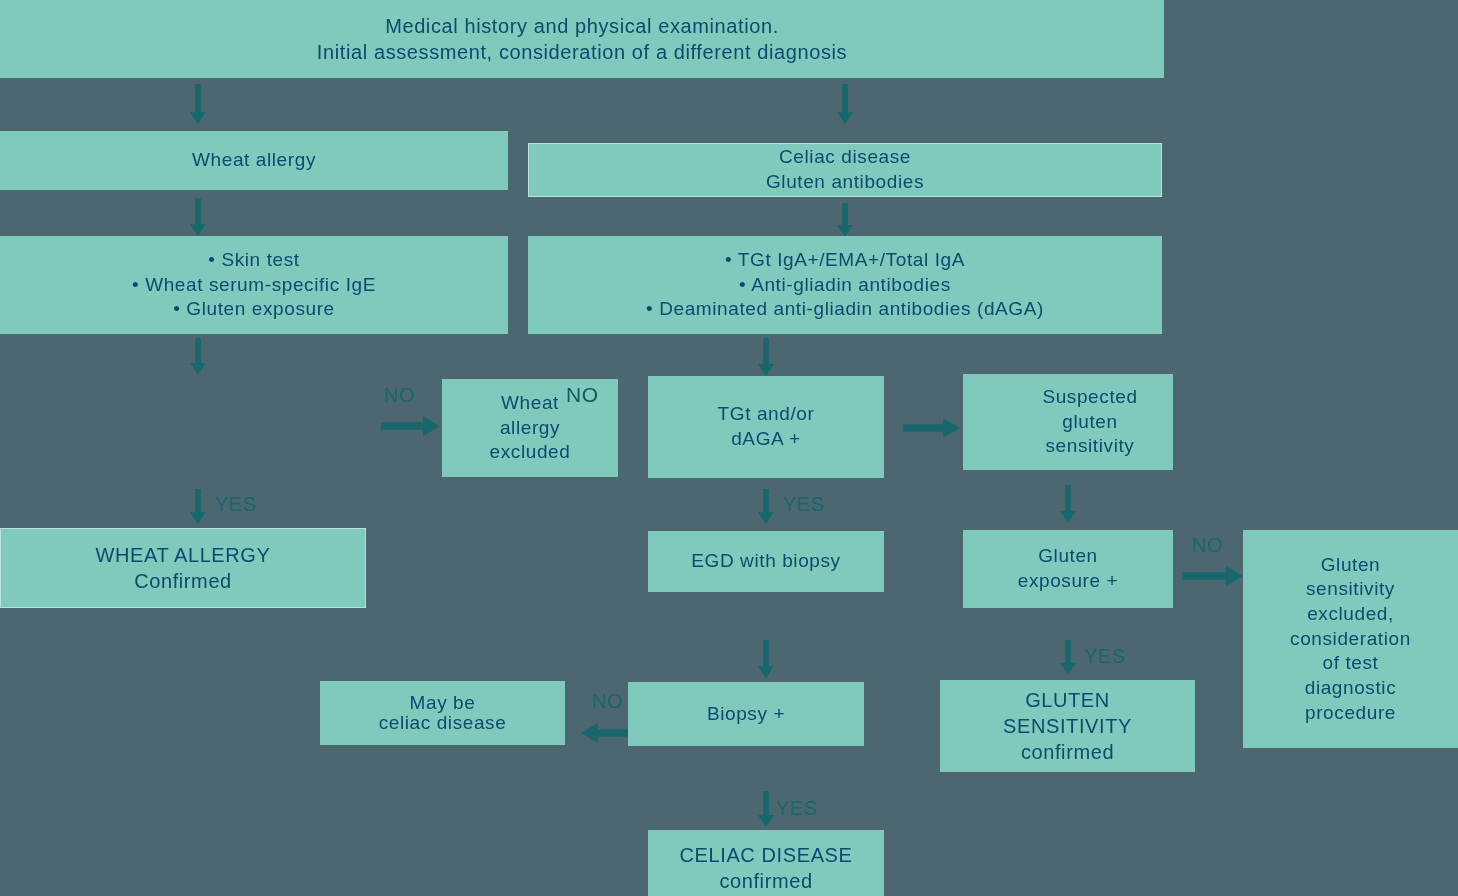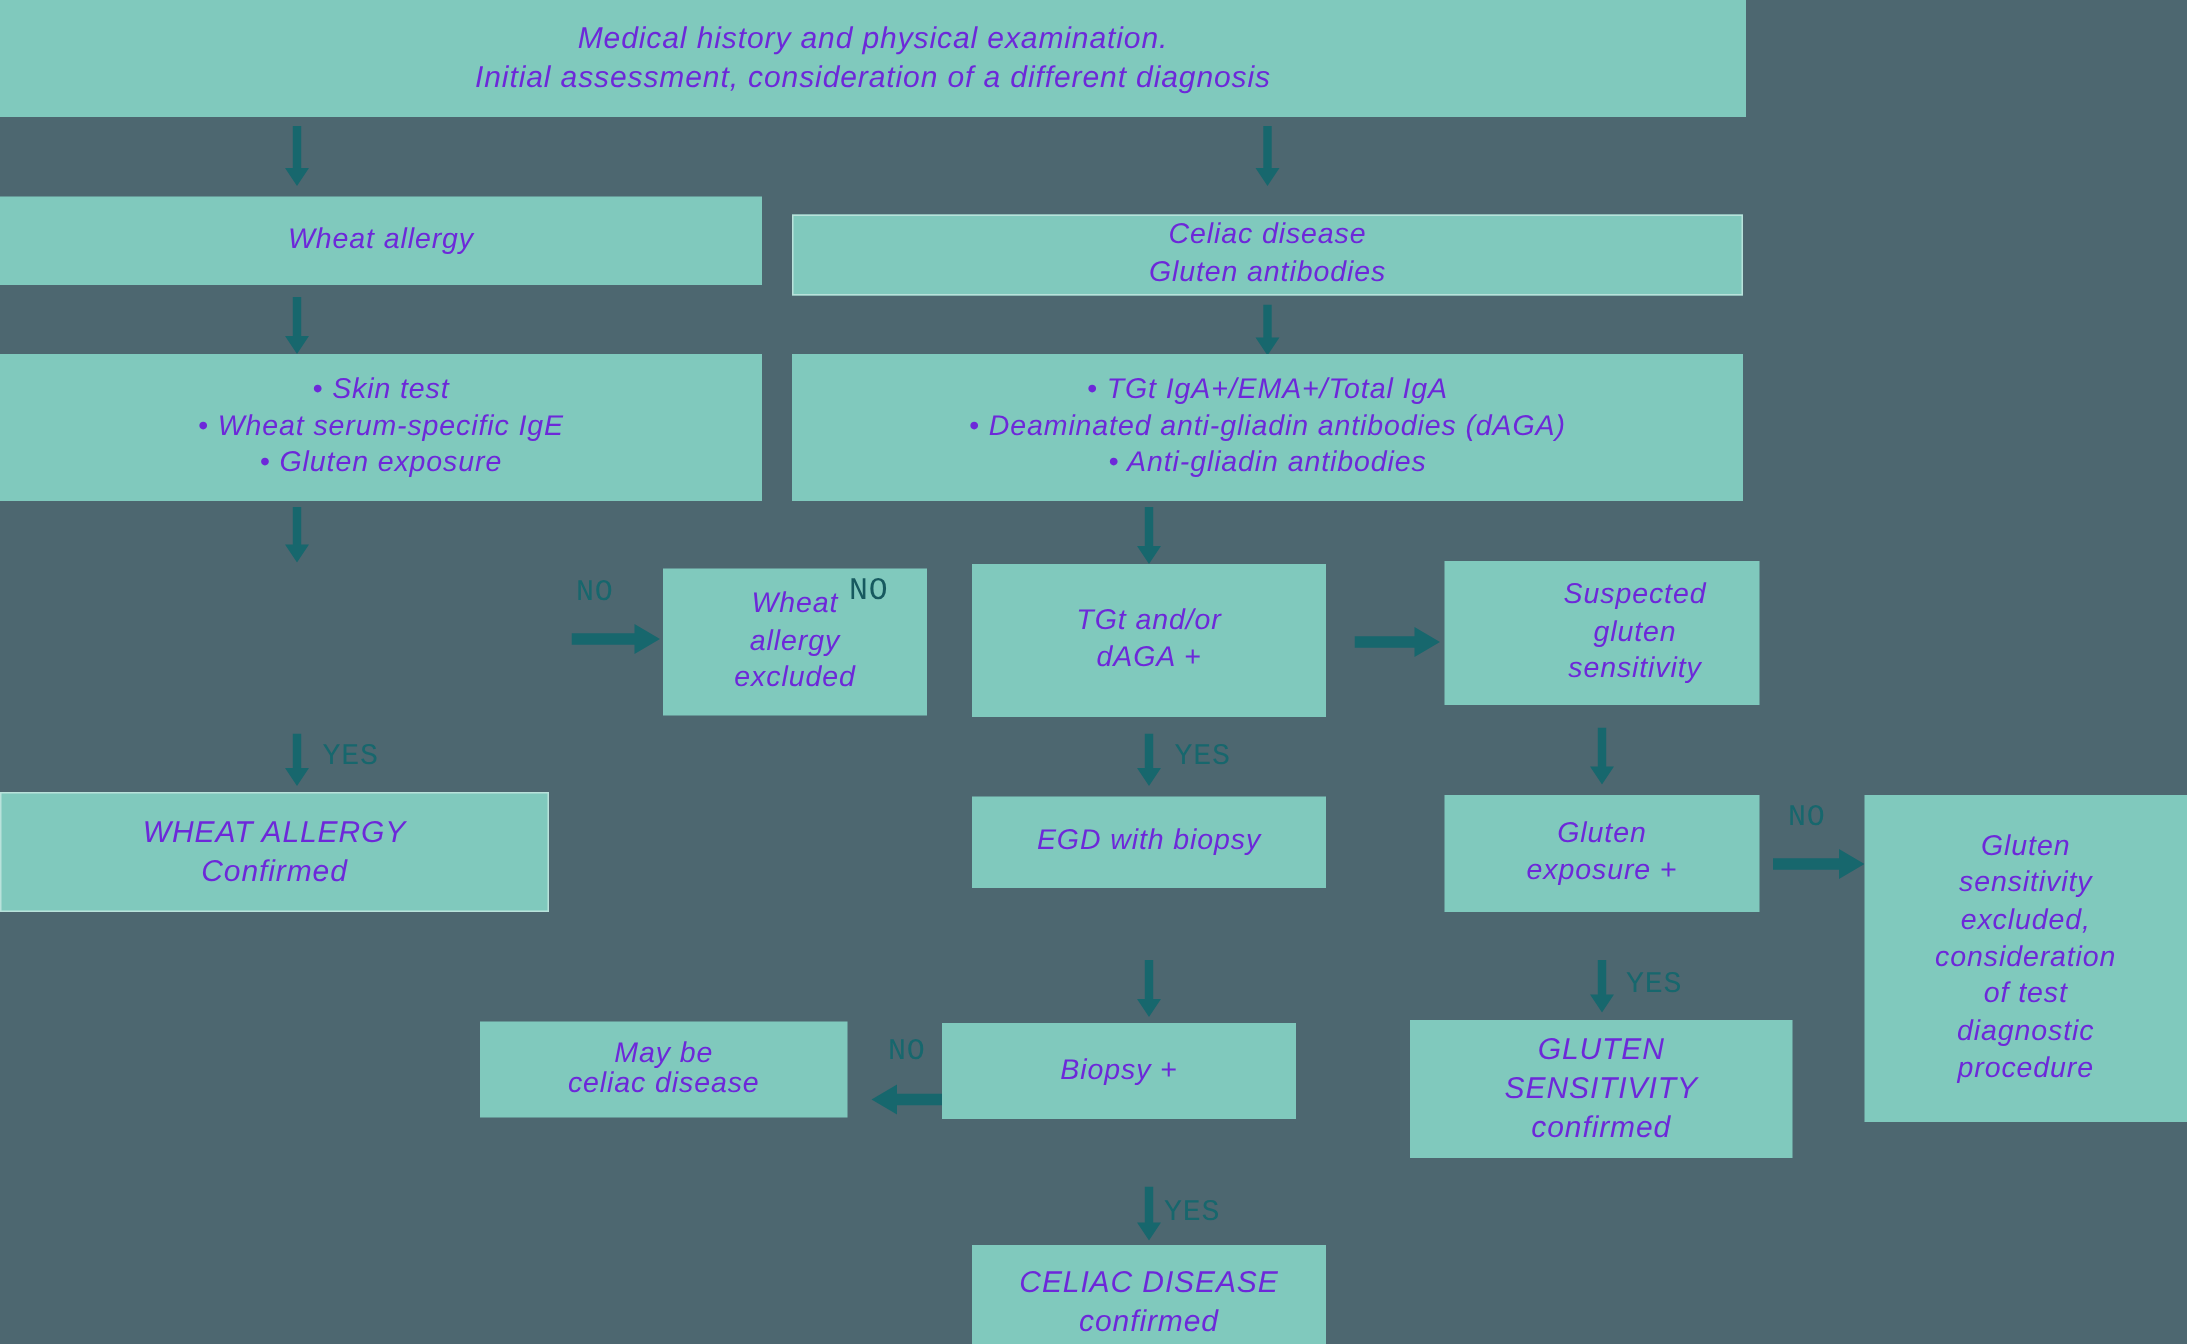--- a/index.html
+++ b/index.html
@@ -11,39 +11,38 @@
     position: relative;
     width: 1458px;
     height: 896px;
     background: #4d6770;
     overflow: hidden;
     font-family: "Liberation Sans", sans-serif;
   }
   .box {
     position: absolute;
     background: #80c9bd;
-    color: #6d28d9;
+    color: #0c4a6e;
     display: flex;
     flex-direction: column;
     align-items: center;
     justify-content: center;
     text-align: center;
     letter-spacing: 0.6px;
     line-height: 1.30;
     box-sizing: border-box;
-    font-style: italic;
   }
   .box .ln { display: block; white-space: nowrap; }
   .bordered {
     border: 1px solid #b9e2db;
   }
   .lbl {
     position: absolute;
     color: #17676d;
-    font-family: Liberation Mono, monospace;
+    font-family: Liberation Sans, sans-serif;
     letter-spacing: 0.5px;
     white-space: nowrap;
   }
   .arrow {
     position: absolute;
   }
   .arrow svg { display: block; }
   .tight { line-height: 1.06; }
 </style>
 </head>
@@ -88,22 +87,22 @@
   </div>
 
   <div class="box" style="left:0px; top:236px; width:508px; height:98px; font-size:19px;">
     <span class="ln">• Skin test</span>
     <span class="ln">• Wheat serum-specific IgE</span>
     <span class="ln">• Gluten exposure</span>
   </div>
 
   <div class="box" style="left:528px; top:236px; width:634px; height:98px; font-size:19px;">
     <span class="ln">• TGt IgA+/EMA+/Total  IgA</span>
+    <span class="ln">• Anti-gliadin antibodies</span>
     <span class="ln">• Deaminated anti-gliadin antibodies (dAGA)</span>
-    <span class="ln">• Anti-gliadin antibodies</span>
   </div>
 
   <div class="arrow" style="left:189px; top:338px; width:18px; height:37px;">
     <svg width="18" height="37" viewBox="0 0 18 37">
       <path d="M6.2 0 H11.8 V25 H17 L9 37 L1 25 H6.2 Z" fill="#17676d"></path>
     </svg>
   </div>
   <div class="arrow" style="left:757px; top:338px; width:18px; height:38px;">
     <svg width="18" height="38" viewBox="0 0 18 38">
       <path d="M6.2 0 H11.8 V26 H17 L9 38 L1 26 H6.2 Z" fill="#17676d"></path>

